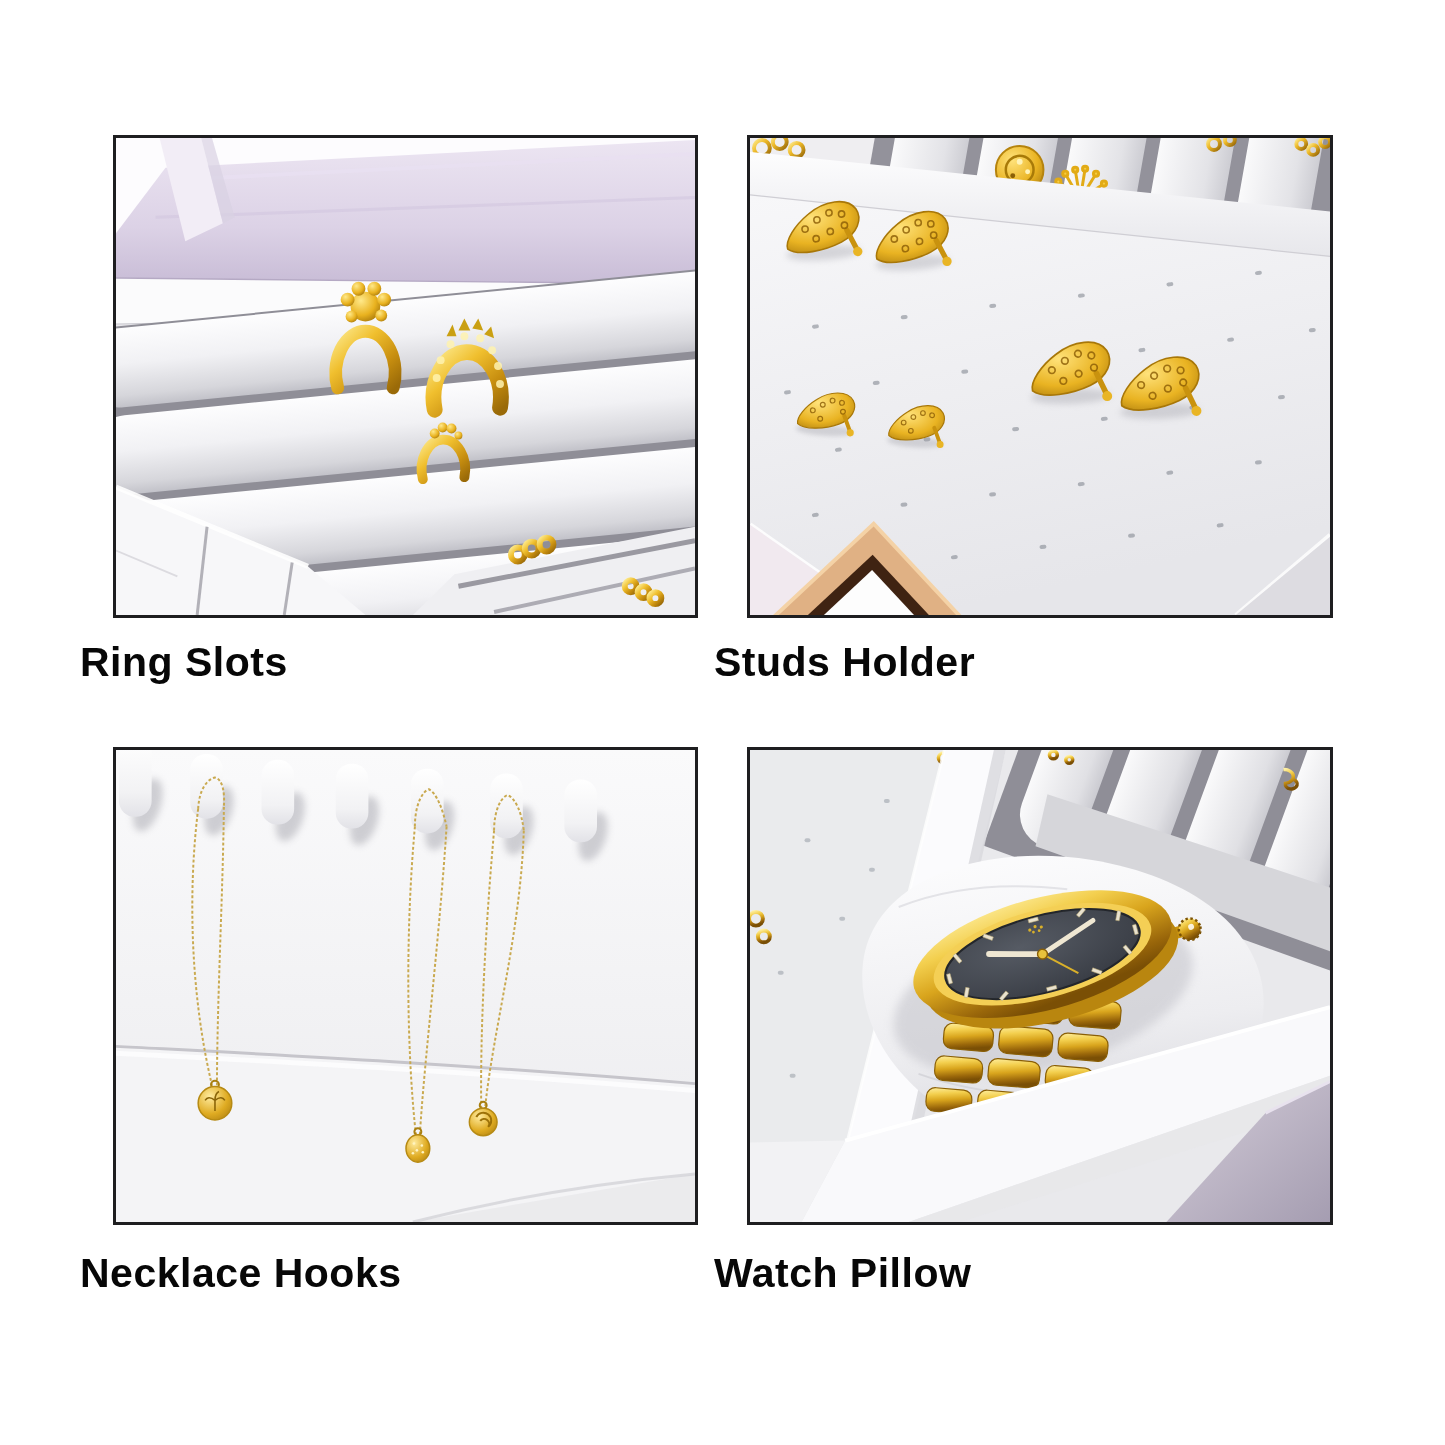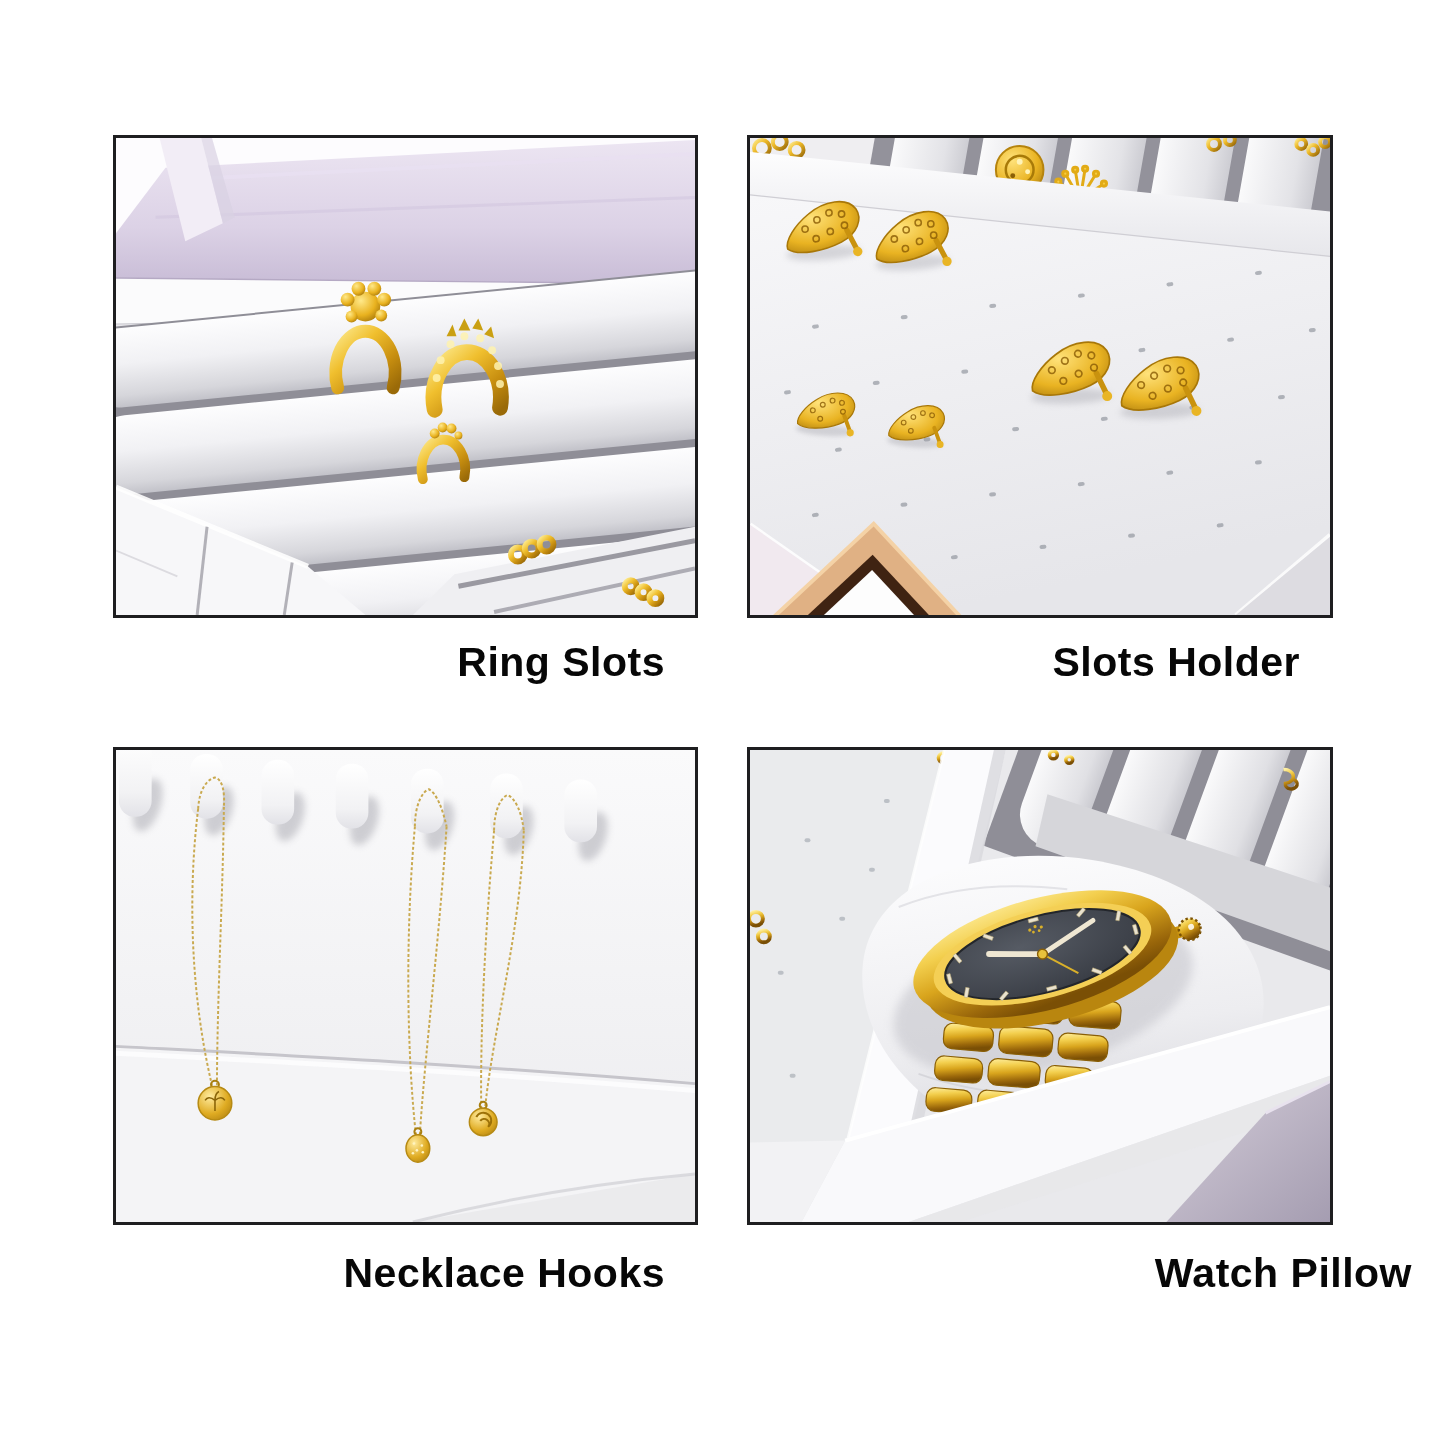--- a/index.html
+++ b/index.html
@@ -6,21 +6,21 @@
     --border:#1e1e20; --caption:#070707; --page-bg:#ffffff;
   }
   html,body{margin:0;padding:0;}
   body{width:1445px;height:1445px;background:var(--page-bg,#fff);
        font-family:"Liberation Sans",sans-serif;overflow:hidden;}
   .canvas{position:relative;width:1445px;height:1445px;background:var(--page-bg,#fff);}
   figure.feature{position:absolute;margin:0;}
   .photo{box-sizing:border-box;border:3px solid var(--border,#1e1e20);
          background:#f2f1f4;overflow:hidden;}
   .photo svg{display:block;width:100%;height:100%;}
-  .caption{margin-top:23px;text-align:right;
+  .caption{margin-top:23px;text-align:left;
            font-weight:700;font-size:41px;line-height:1.05;
            color:var(--caption,#070707);letter-spacing:.5px;
            transform:translateX(-33px);white-space:nowrap;}
   .caption--row2{margin-top:27px;}
 </style>
 </head>
 <body>
 
 <div class="canvas">
 
@@ -340,21 +340,21 @@
         <polygon points="0,390 130,481 0,481" fill="#f1e9ef"></polygon>
         <g transform="translate(-80,580) rotate(-43)">
           <rect x="0" y="0" width="280" height="215" fill="#e0b184"></rect>
           <rect x="0" y="0" width="280" height="215" fill="none" stroke="#f4d2a6" stroke-width="4"></rect>
           <rect x="22" y="22" width="236" height="171" fill="#3f2312"></rect>
           <rect x="33" y="33" width="214" height="149" fill="#fdfdfd"></rect>
         </g>
         <polygon points="490,481 585,402 585,481" fill="#dddce1"></polygon>
       </svg>
     </div>
-    <figcaption class="caption">Slots Holder</figcaption>
+    <figcaption class="caption">Studs Holder</figcaption>
   </figure>
 
   <figure class="feature" style="left:113px;top:747px;width:585px;">
     <div class="photo" style="width:585px;height:478px;">
       <svg viewBox="0 0 585 481" preserveAspectRatio="none" xmlns="http://www.w3.org/2000/svg">
         <defs>
           <linearGradient id="s3bg" x1="0" y1="0" x2="0" y2="1">
             <stop offset="0" stop-color="#fafafb"></stop>
               <stop offset="1" stop-color="#ebebee"></stop>
           </linearGradient>

